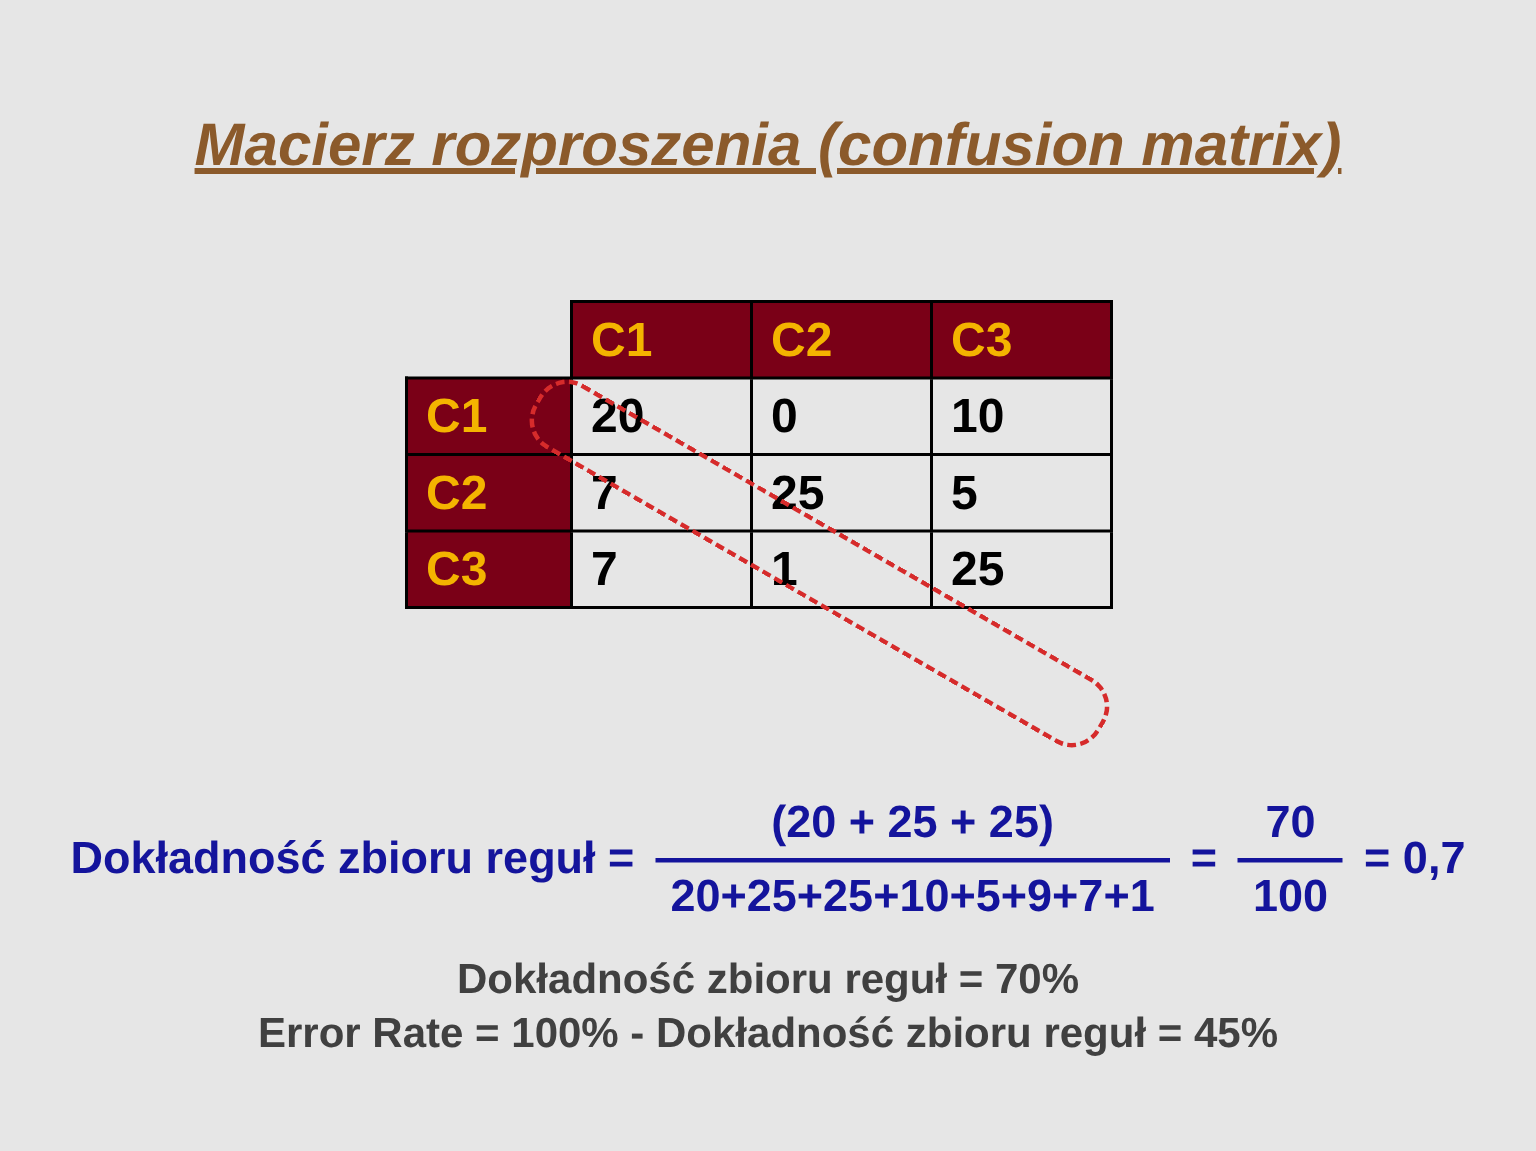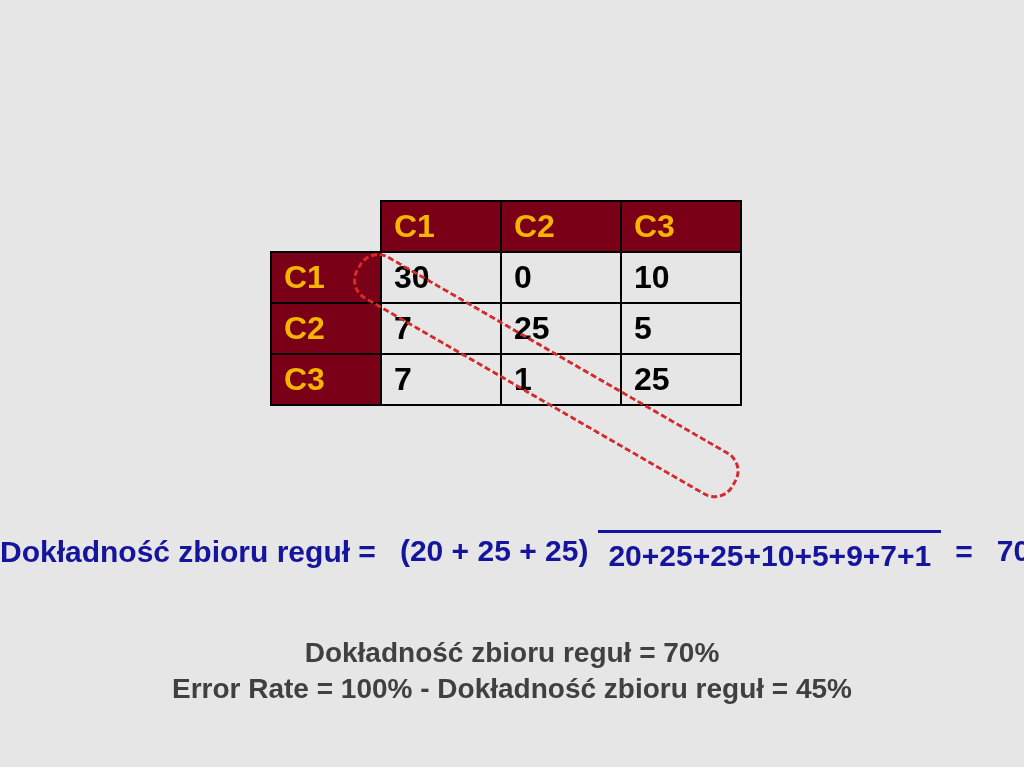--- a/index.html
+++ b/index.html
@@ -85,21 +85,21 @@
     text-align: center;
   }
   .formula-row {
     display: inline-flex;
     align-items: center;
     gap: 14px;
     white-space: nowrap;
   }
   .frac {
     display: inline-flex;
-    flex-direction: row;
+    flex-direction: column;
     align-items: center;
     line-height: 1.25;
   }
   .frac .num {
     padding: 0 10px 4px 10px;
   }
   .frac .den {
     border-top: 3px solid #14149c;
     padding: 4px 10px 0 10px;
   }
@@ -112,33 +112,34 @@
     color: #404040;
     font-weight: bold;
     font-size: 28px;
     line-height: 1.3;
   }
 </style>
 </head>
 <body>
 
 <div class="slide">
+  <div class="title">Macierz rozproszenia (confusion matrix)</div>
 
   <div class="table-wrap">
     <table class="cm">
       <tbody>
           <tr>
         <td class="corner"></td>
         <td class="colhead">C1</td>
         <td class="colhead">C2</td>
         <td class="colhead">C3</td>
       </tr>
       <tr>
         <td class="rowhead">C1</td>
-        <td class="val">30</td>
+        <td class="val">20</td>
         <td class="val">0</td>
         <td class="val">10</td>
       </tr>
       <tr>
         <td class="rowhead">C2</td>
         <td class="val">7</td>
         <td class="val">25</td>
         <td class="val">5</td>
       </tr>
       <tr>

